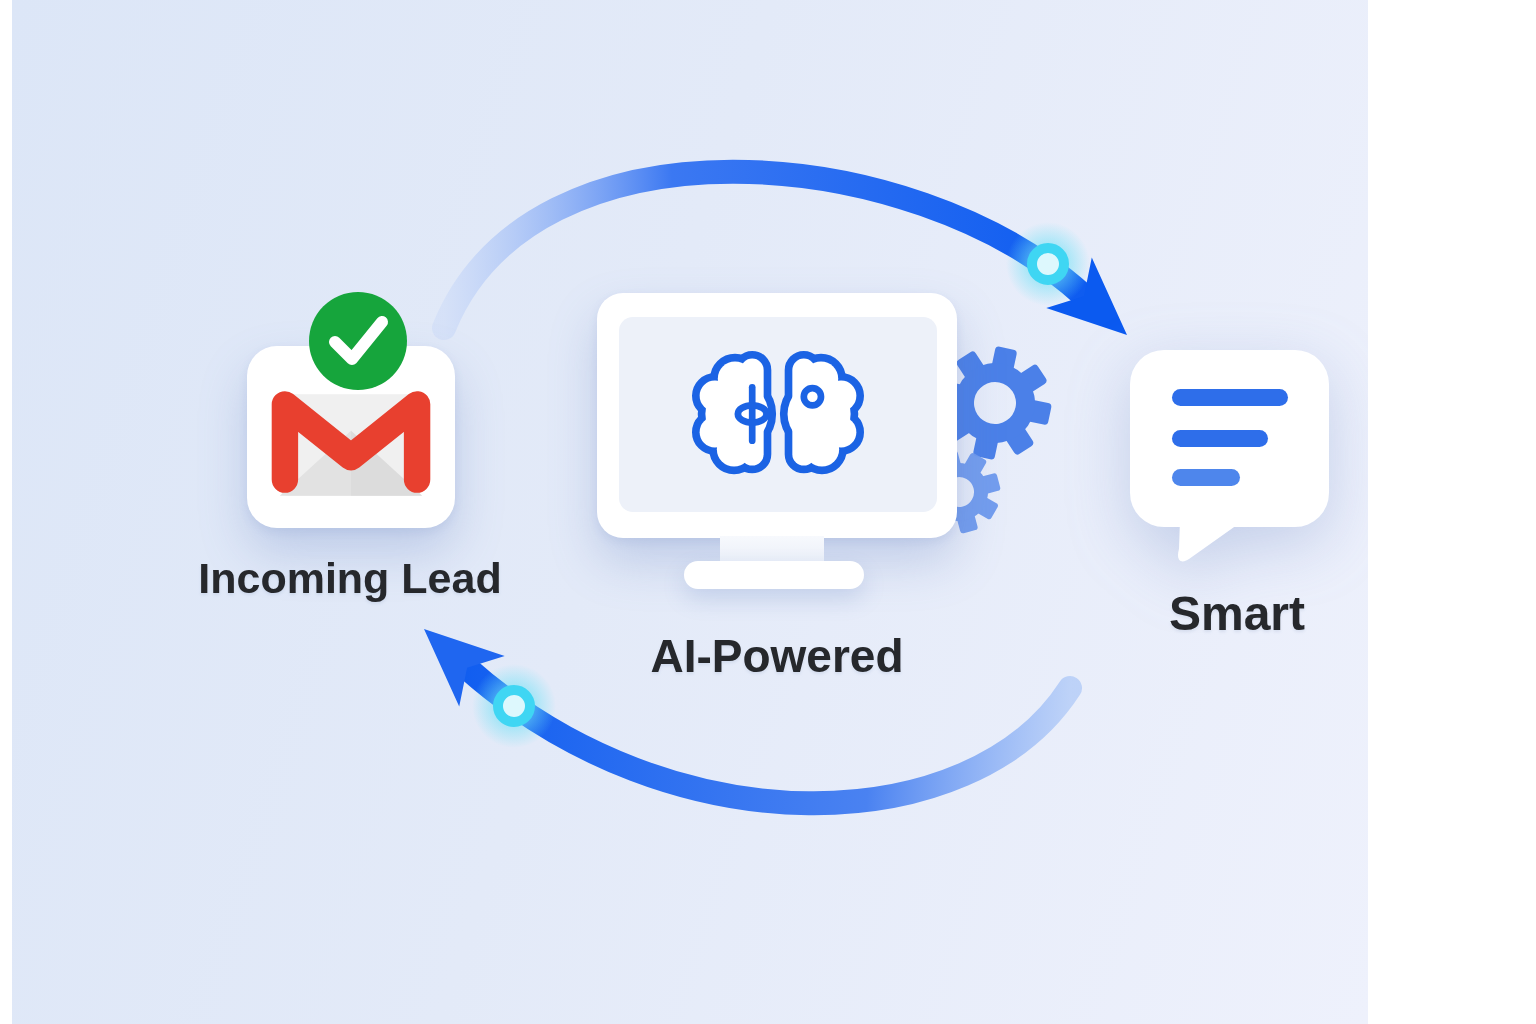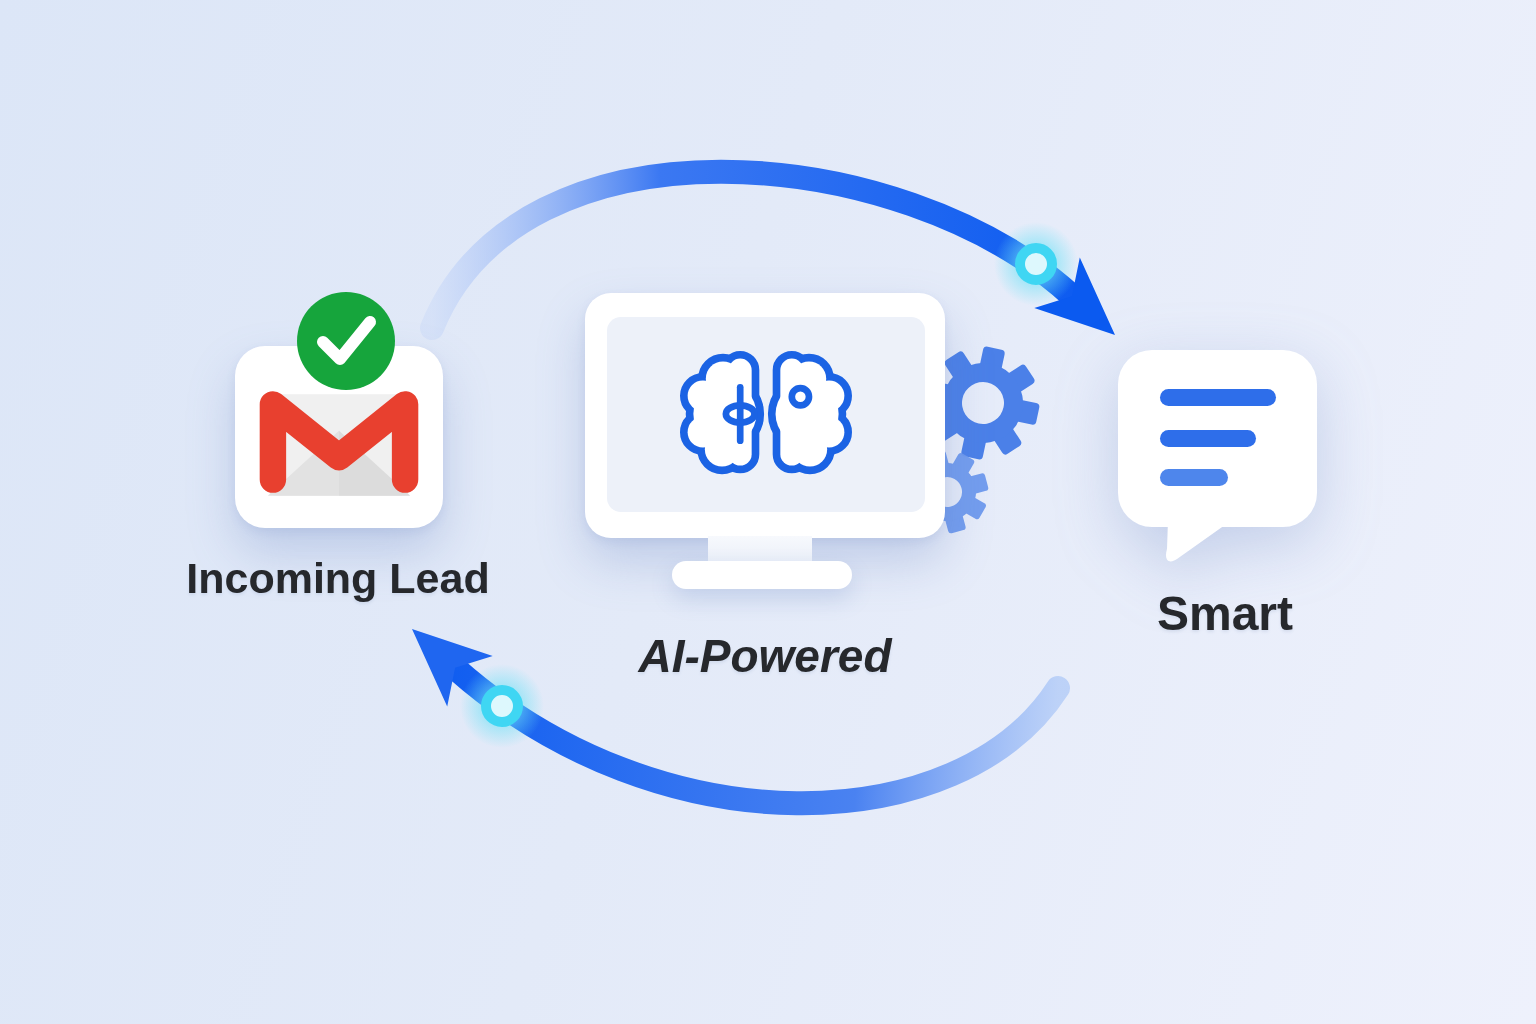--- a/index.html
+++ b/index.html
@@ -1,21 +1,22 @@
 <!DOCTYPE html>
 <html style="--c-bg_start: #dce6f7; --c-bg_end: #eef1fc; --c-text: #26282c; --c-card: #ffffff; --c-screen: #edf1f9; --c-gmail_red: #e8402f; --c-envelope_gray: #f0f0f0; --c-envelope_gray_dark: #e2e2e2; --c-check_green: #16a53c; --c-brain_blue: #1b63e4; --c-gear_blue: #4b80e8; --c-gear_blue_light: #6d99ee; --c-arrow_blue: #0b5af0; --c-arrow_blue_mid: #3b78f2; --c-arrow_tail_light: #c8d8f8; --c-glow_cyan: #3fd6f3; --c-glow_core: #ddf8fd; --c-bar_blue: #2e6eea; --c-bar_blue_light: #4e86ec;"><head>
 <meta charset="utf-8">
 <style>
   html,body{margin:0;padding:0;}
   .canvas{
     position:relative;
-    width:1536px;height:1024px;
+    width:1356px;height:1024px;
     overflow:hidden;
     font-family:"Liberation Sans", sans-serif;
     background:linear-gradient(108deg, var(--c-bg_start,#dce6f7) 0%, #e3eaf8 45%, var(--c-bg_end,#eef1fc) 100%);
+    margin-left:12px;
   }
   .arcs{position:absolute;left:0;top:0;z-index:1;}
   .card{
     position:absolute;background:var(--c-card,#ffffff);
     box-shadow:0 24px 48px rgba(96,126,190,.28), 0 4px 10px rgba(96,126,190,.12);
   }
   .gmail-card{left:235px;top:346px;width:208px;height:182px;border-radius:30px;z-index:2;}
   .gmail-card svg{position:absolute;left:22px;top:36px;}
   .check-badge{position:absolute;left:297px;top:292px;width:98px;height:98px;z-index:3;}
   .monitor{left:585px;top:293px;width:360px;height:245px;border-radius:26px;z-index:2;}
@@ -37,21 +38,21 @@
   .bubble-wrap{
     position:absolute;left:1118px;top:348px;width:200px;height:220px;z-index:2;
     filter:drop-shadow(0 18px 30px rgba(96,126,190,.28));
   }
   .label{
     position:absolute;z-index:4;text-align:center;
     color:var(--c-text,#26282c);font-weight:600;letter-spacing:0px;
     text-shadow:0 2px 3px rgba(130,150,190,.18);
   }
   .label-lead{left:138px;top:554px;width:400px;font-size:43px;}
-  .label-ai{left:565px;top:629px;width:400px;font-size:46px;font-style:italic;}
+  .label-ai{left:565px;top:629px;width:400px;font-size:46px;}
   .label-reply{left:1025px;top:584px;width:400px;font-size:48px;line-height:59px;}
 </style>
 </head>
 <body>
 
 <div class="canvas">
 
   <svg class="arcs" width="1536" height="1024" viewBox="0 0 1536 1024">
     <defs>
       <linearGradient id="topGrad" gradientUnits="userSpaceOnUse" x1="432" y1="328" x2="1100" y2="300">

